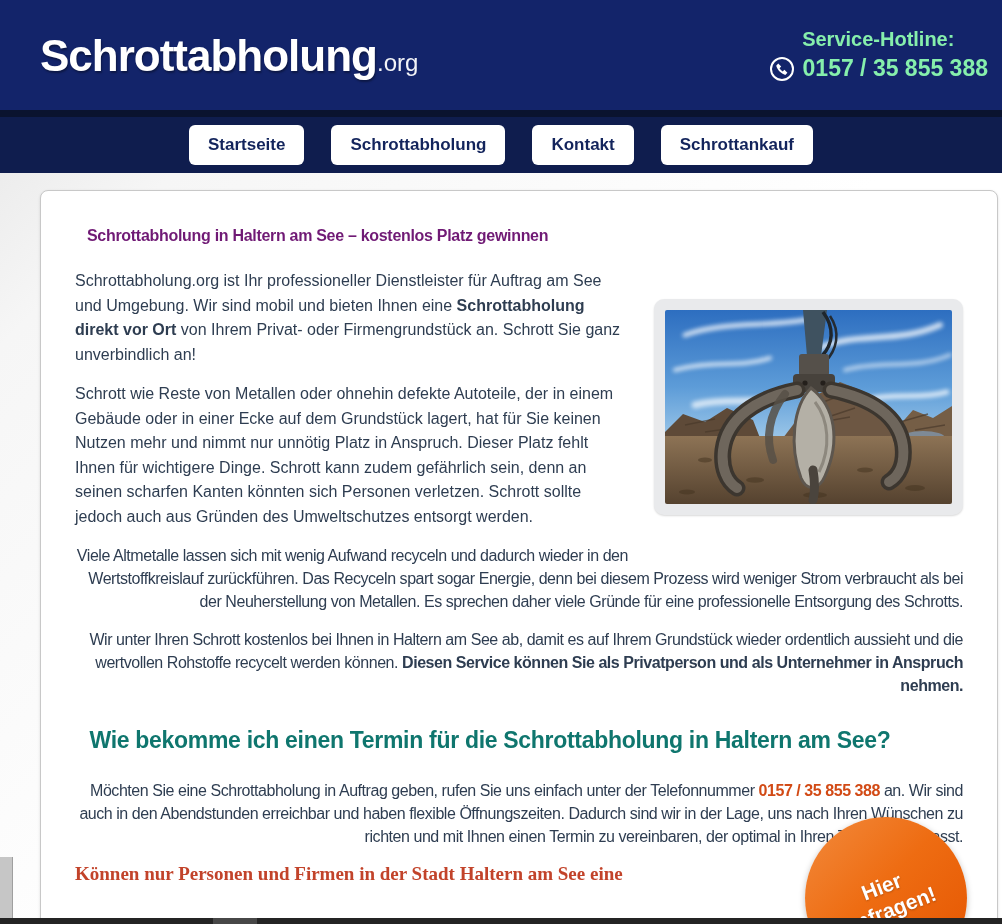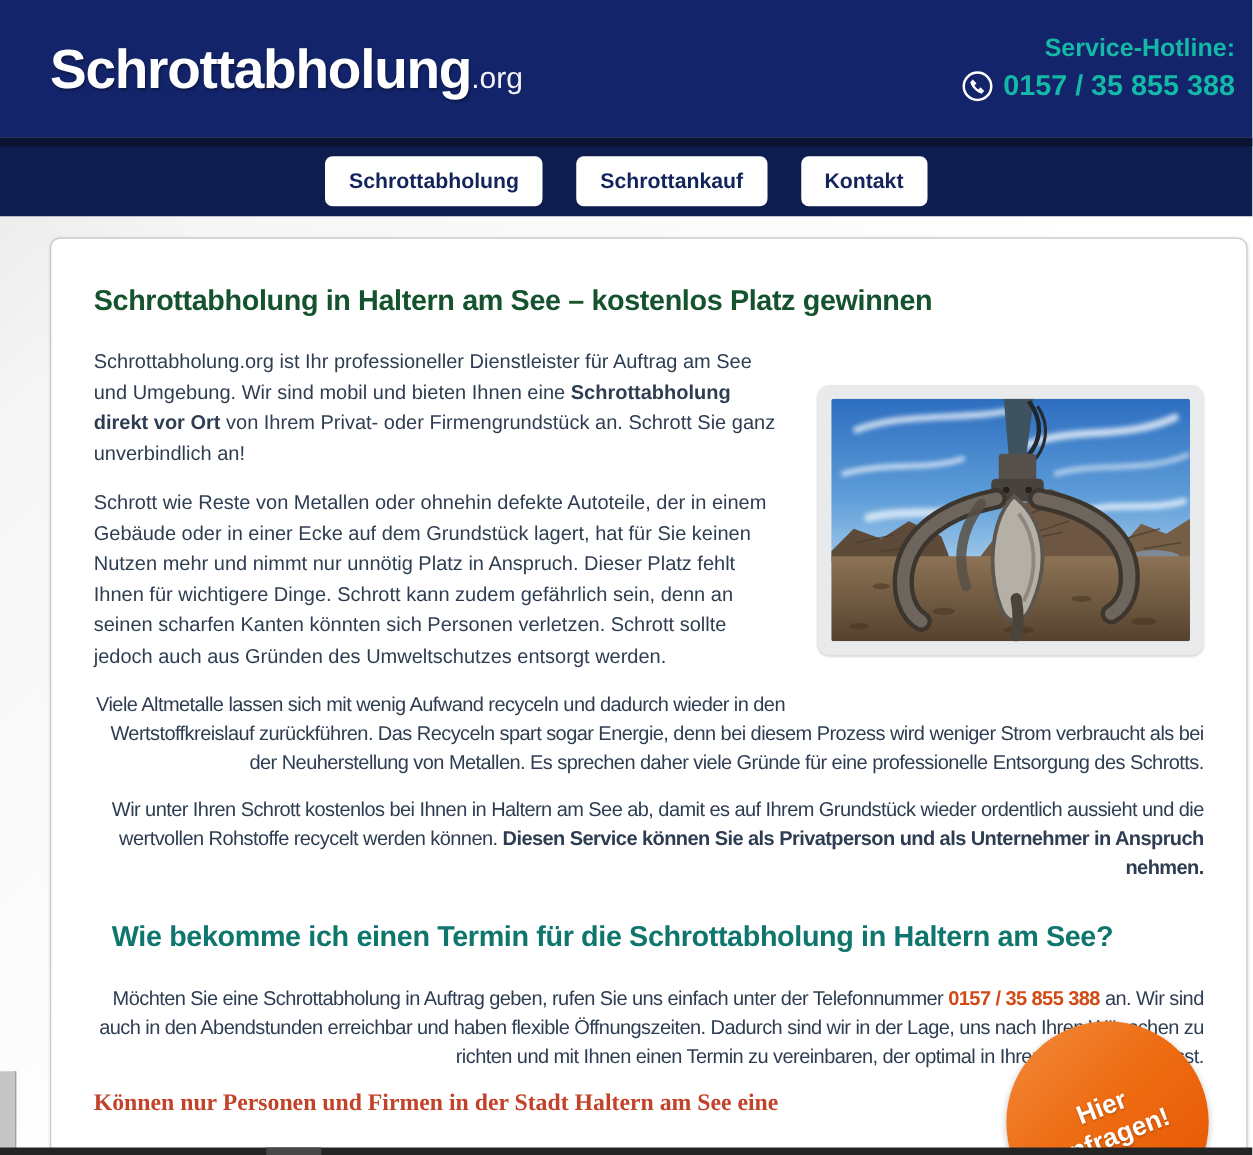--- a/index.html
+++ b/index.html
@@ -13,21 +13,21 @@
 
   
   .header {
     height:110px; background:#13246a;
     display:flex; align-items:center; justify-content:space-between;
     padding:0 14px 0 40px;
   }
   .logo { color:#fff; cursor:pointer; line-height:1; padding-top:2px; }
   .logo .main { font-size:44px; font-weight:bold; letter-spacing:-1px; text-shadow:1px 2px 2px rgba(0,0,0,.35); }
   .logo .suffix { font-size:24px; font-weight:normal; opacity:.95; }
-  .hotline { text-align:right; color:#14b8a6; }
+  .hotline { text-align:center; color:#86efac; }
   .hotline .label { font-size:20px; font-weight:600; margin-bottom:4px; }
   .hotline .phone-row { display:flex; align-items:center; justify-content:flex-end; gap:8px; font-size:23px; font-weight:bold; }
   .phone-icon svg { display:block; }
 
   
   .navbar {
     height:63px; background:#0f1d4e; border-top:7px solid #0a132f;
     display:flex; align-items:center; justify-content:center; gap:27px;
   }
   .nav-btn {
@@ -37,21 +37,21 @@
   }
 
   
   .card {
     position:absolute; left:40px; top:190px; width:958px; height:760px;
     background:#fff; border:1px solid #c8c8c8; border-radius:8px;
     box-shadow:0 1px 3px rgba(0,0,0,.12);
     padding:36px 34px 0 34px;
     z-index:1;
   }
-  h1 { color:#14532d; font-size:23px; font-weight:bold; letter-spacing:-.3px; margin:0 0 24px 0; }
+  h1 { color:#701a75; font-size:16px; font-weight:bold; letter-spacing:-.3px; margin:0 0 24px 12px; }
   h2 { color:#0f766e; font-size:23px; font-weight:bold; letter-spacing:-.3px; line-height:30px; max-width:830px; margin:28px 0 24px 0;text-align:center; }
   h3 { color:#c2432a; font-size:19px; font-weight:bold; margin:6px 0 0 0;font-family:Liberation Serif, serif; }
   p  { font-size:16px; line-height:24.5px; margin-bottom:15px; }
   p.narrow { letter-spacing:-.45px; line-height:23px;text-align:right; }
   .b { font-weight:bold; }
   .accent { color:#d24a15; font-weight:bold; }
 
   
   .photo-frame {
     float:right; width:309px; margin:30px 0 36px 26px;
@@ -91,23 +91,24 @@
           <circle cx="13" cy="13" r="11" fill="none" stroke="#ffffff" stroke-width="2"></circle>
           <path d="M9.2 7.6 l3.0 3.0 -1.7 1.7 a9.5 9.5 0 0 0 3.2 3.2 l1.7-1.7 3.0 3.0 -2.1 2.1 c-4.2-1.2-7.9-4.9-9.1-9.1 z" fill="#ffffff"></path>
         </svg>
       </span>
       <span>0157 / 35 855 388</span>
     </div>
   </div>
 </header>
 
 <nav class="navbar">
+  <button class="nav-btn">Startseite</button>
   <button class="nav-btn">Schrottabholung</button>
+  <button class="nav-btn">Kontakt</button>
   <button class="nav-btn">Schrottankauf</button>
-  <button class="nav-btn">Kontakt</button>
 </nav>
 
 <main class="card">
   <h1>Schrottabholung in Haltern am See – kostenlos Platz gewinnen</h1>
 
   <figure class="photo-frame">
     <svg width="287" height="194" viewBox="0 0 287 194">
       <defs>
         <linearGradient id="sky" x1="0" y1="0" x2="0" y2="1">
           <stop offset="0" stop-color="#2d6ec0"></stop>

